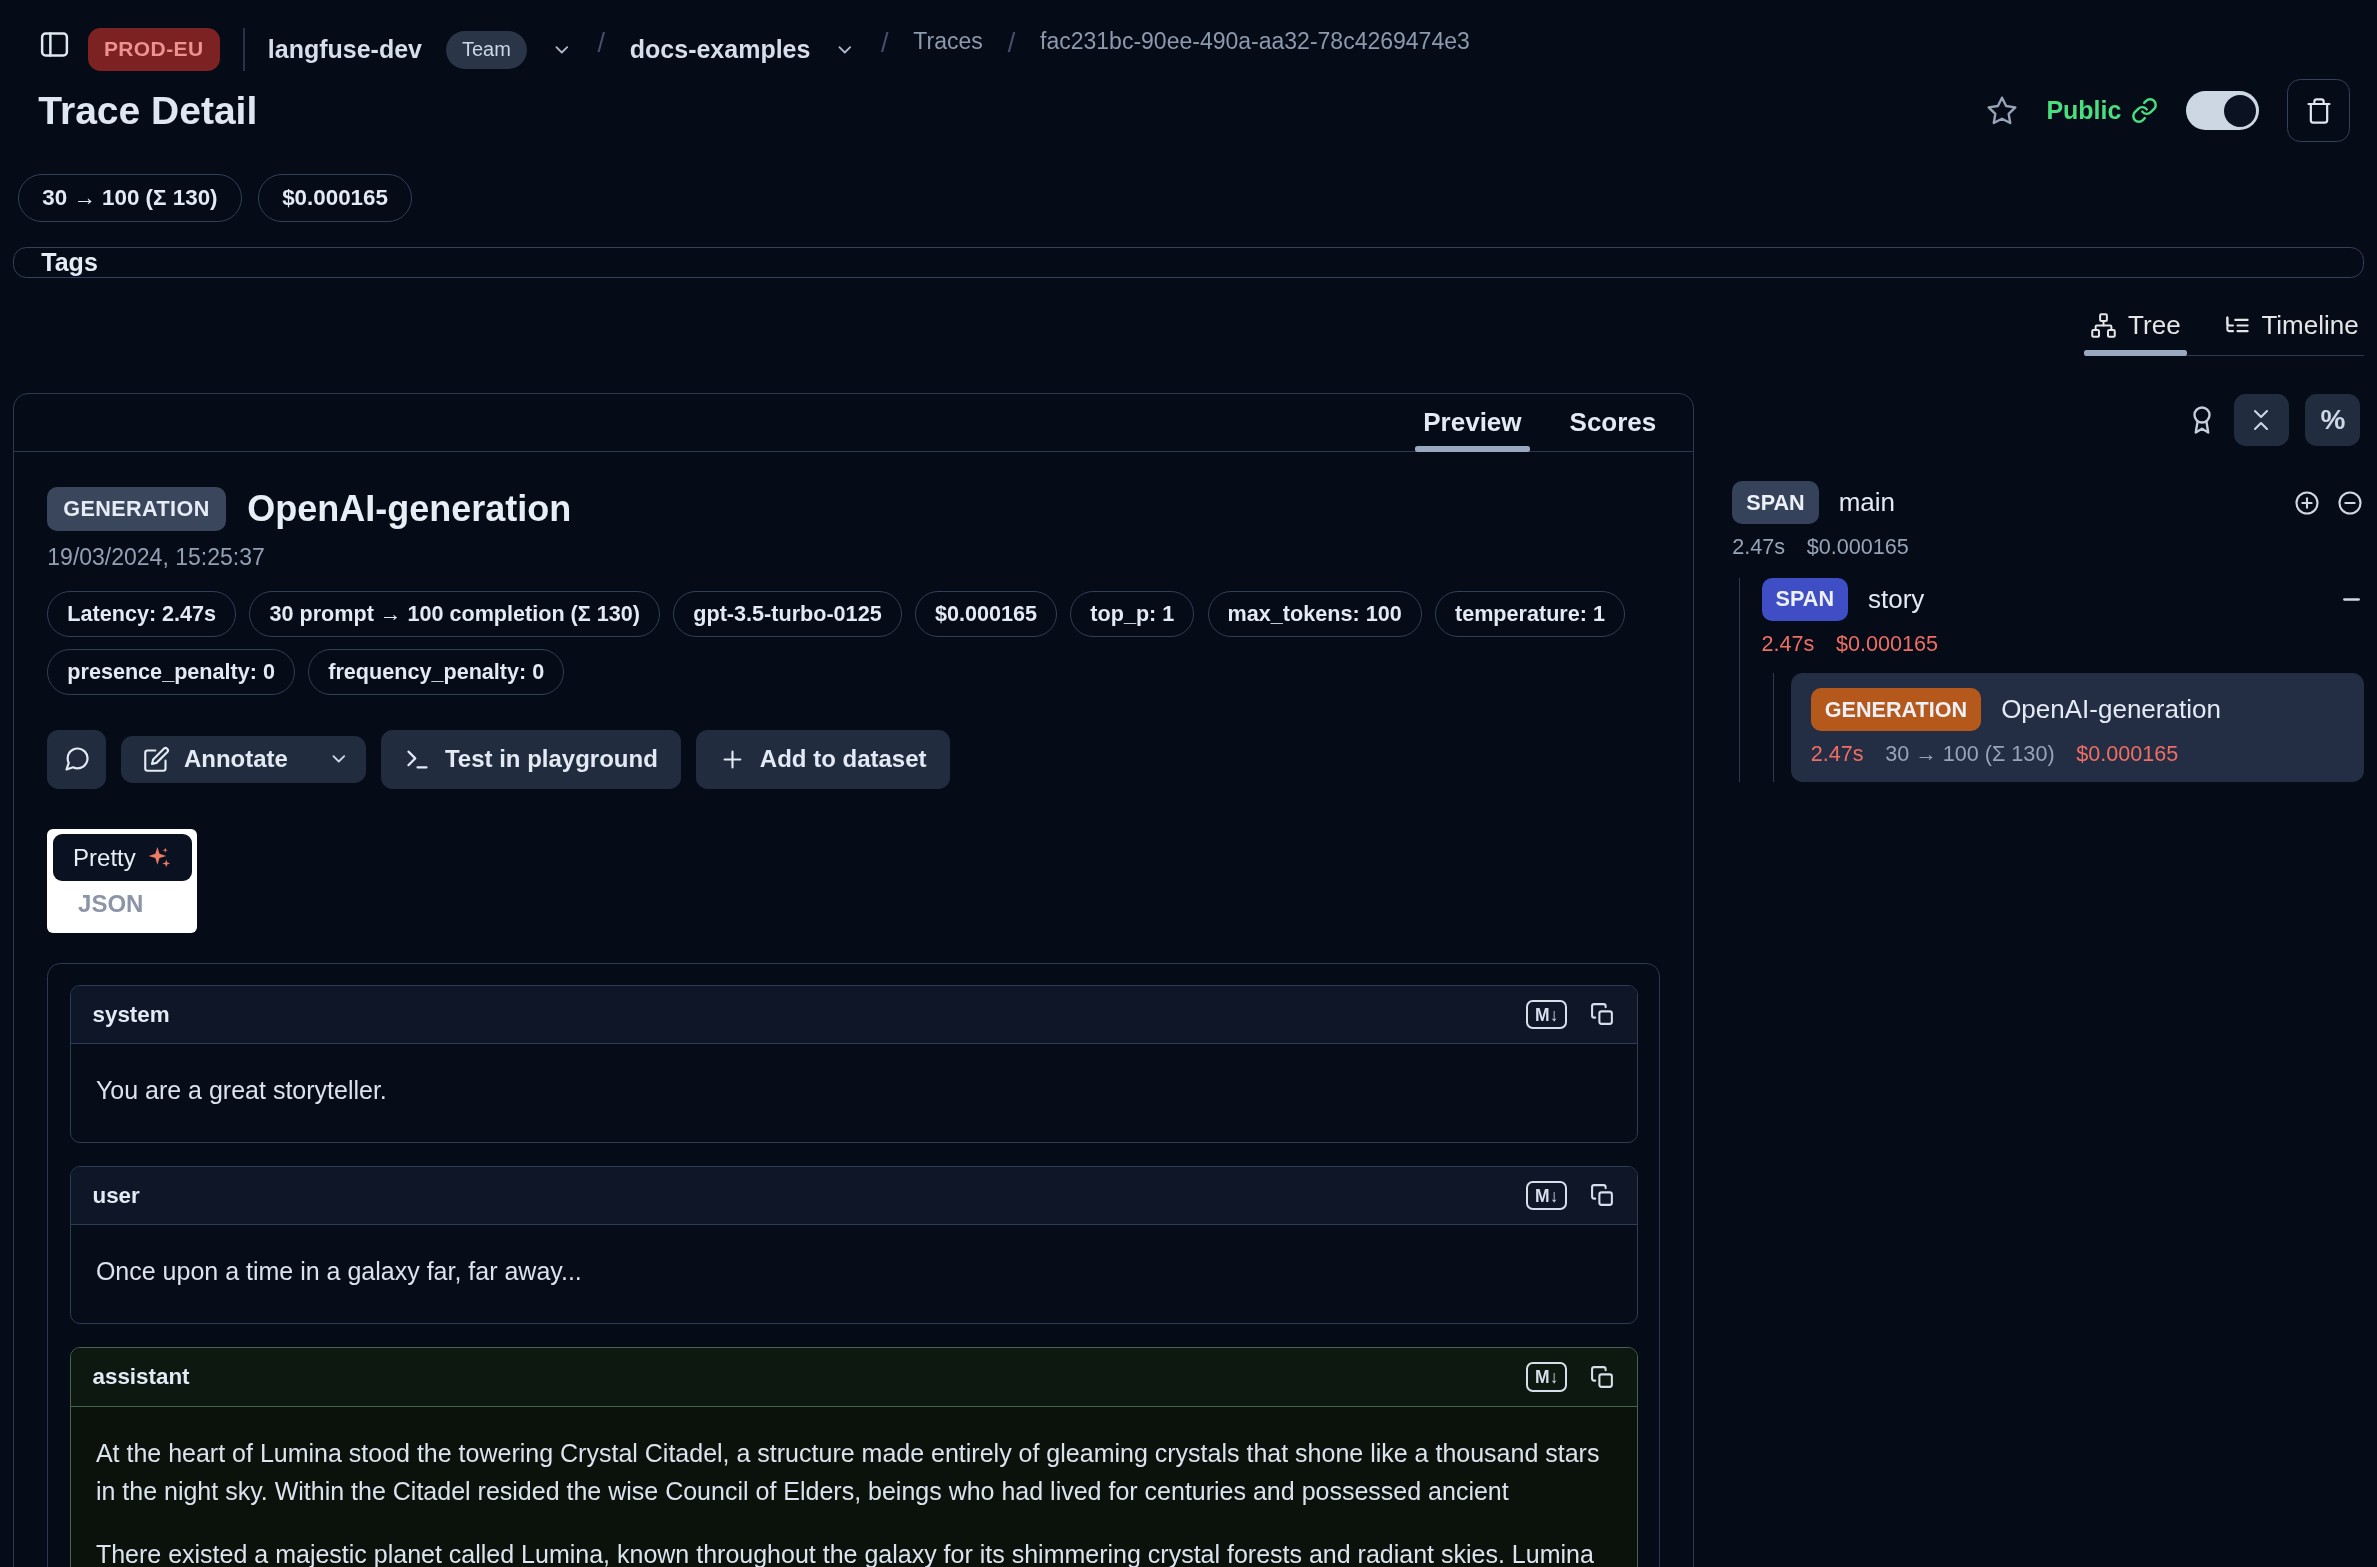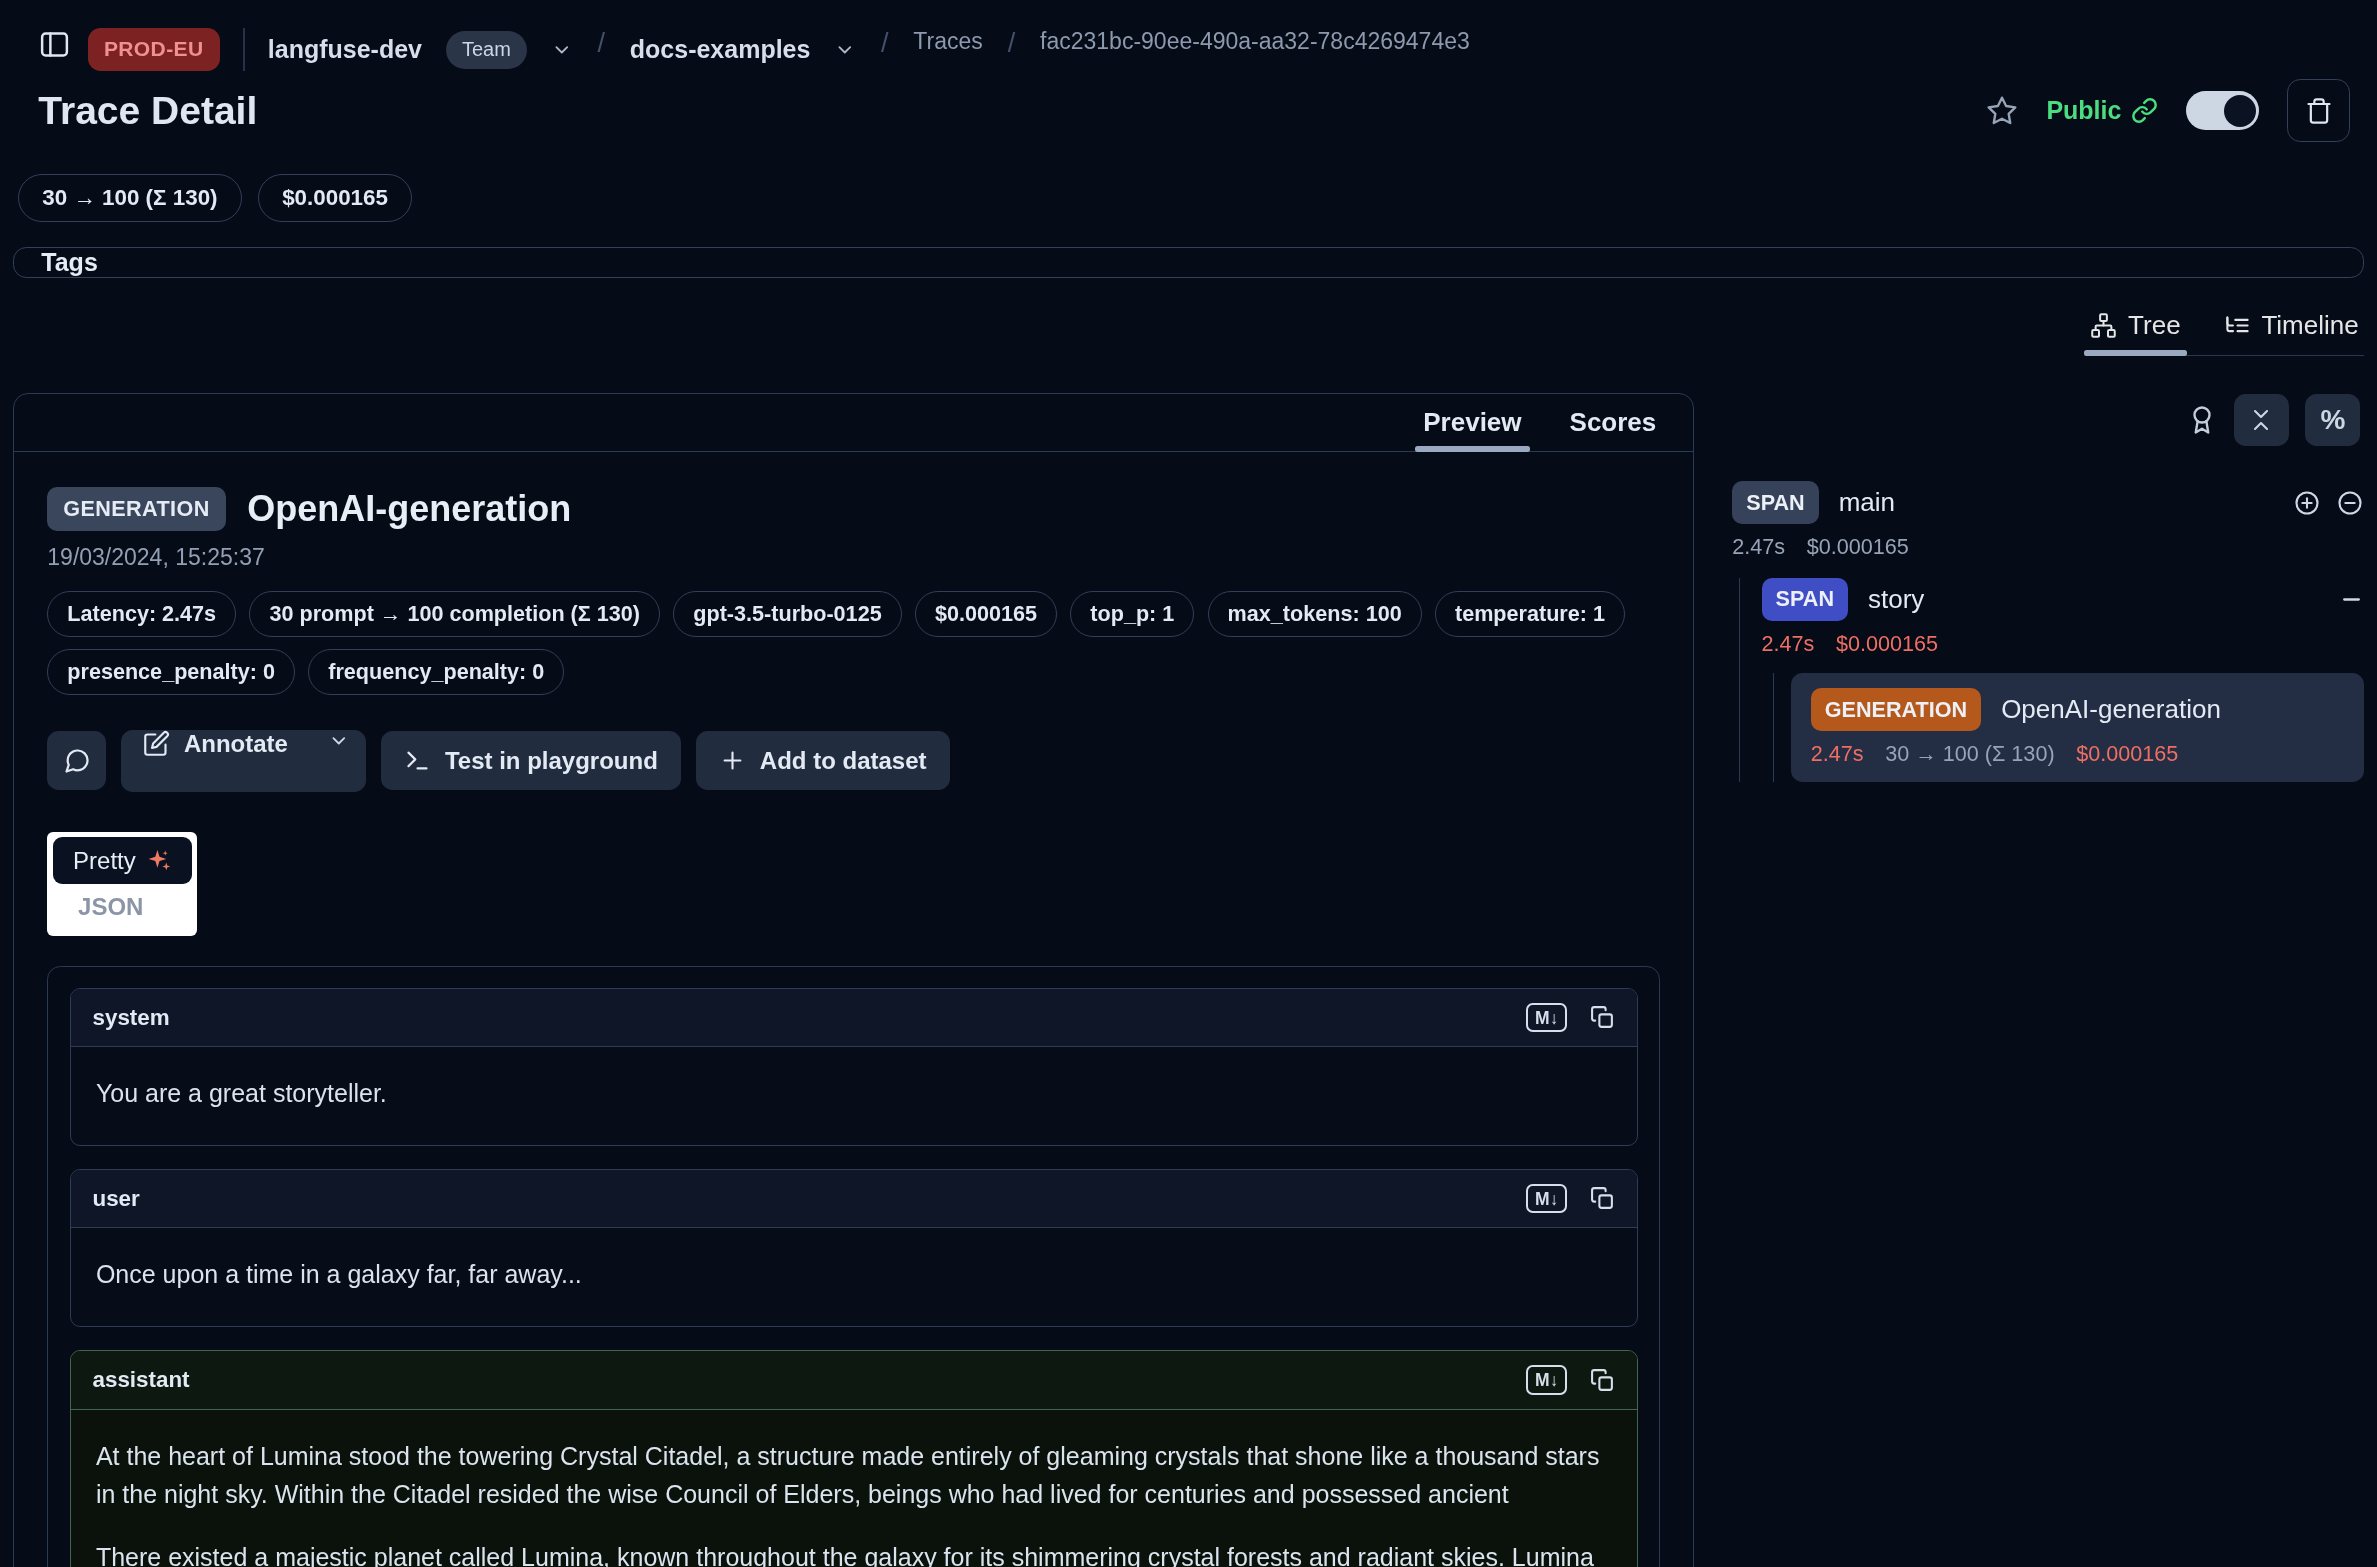--- a/index.html
+++ b/index.html
@@ -57,21 +57,21 @@
   .obs-name { font-size: 36px; font-weight: 700; color: #e8eef6; }
   .timestamp { margin-top: 13.3px; font-size: 23px; color: #93a0b4; }
 
   .badge-row { display: flex; gap: 13.3px; margin-top: 20px; flex-wrap: wrap; }
   .badge-row.second { margin-top: 11.6px; }
   .mini-badge { border: 1.7px solid #333f58; border-radius: 830px; height: 46px; display: inline-flex; align-items: center; padding: 0 19px; font-weight: 700; font-size: 21.6px; color: #e3eaf4; }
 
   .actions-row { display: flex; gap: 15px; margin-top: 35px; align-items: center; }
   .btn { background: #212c3f; border: none; border-radius: 11.6px; height: 59px; display: inline-flex; align-items: center; gap: 14px; padding: 0 23px; color: #e3eaf4; font-size: 24px; font-weight: 600; cursor: pointer; font-family: inherit; }
   .btn.icon-only { width: 59px; padding: 0; justify-content: center; }
-  .annotate-group { display: inline-flex; background: #212c3f; border-radius: 11.6px; height: 62px; align-items: flex-start; }
+  .annotate-group { display: inline-flex; background: #212c3f; border-radius: 11.6px; height: 47px; align-items: center; }
   .annotate-main { display: inline-flex; align-items: center; gap: 14px; padding: 0 21.6px; color: #e3eaf4; font-size: 24px; font-weight: 600; cursor: pointer; }
   .annotate-divider { width: 1.7px; background: #35425c; margin: 7.5px 0; }
   .annotate-caret { display: inline-flex; align-items: center; padding: 0 16.6px; color: #cfd9e6; cursor: pointer; }
 
   .format-toggle { margin-top: 40px; }
   .seg-container { display: inline-flex; background: #ffffff; border-radius: 6px; padding: 5.8px; flex-direction: column; }
   .seg { display: inline-flex; align-items: center; gap: 10.8px; font-size: 24px; cursor: pointer; }
   .seg.active { background: #0a1120; border-radius: 9.1px; padding: 9.1px 20px; color: #e8eef6; }
   .seg.inactive { padding: 9.1px 25px; color: #8b95a7; font-weight: 600; }
 

